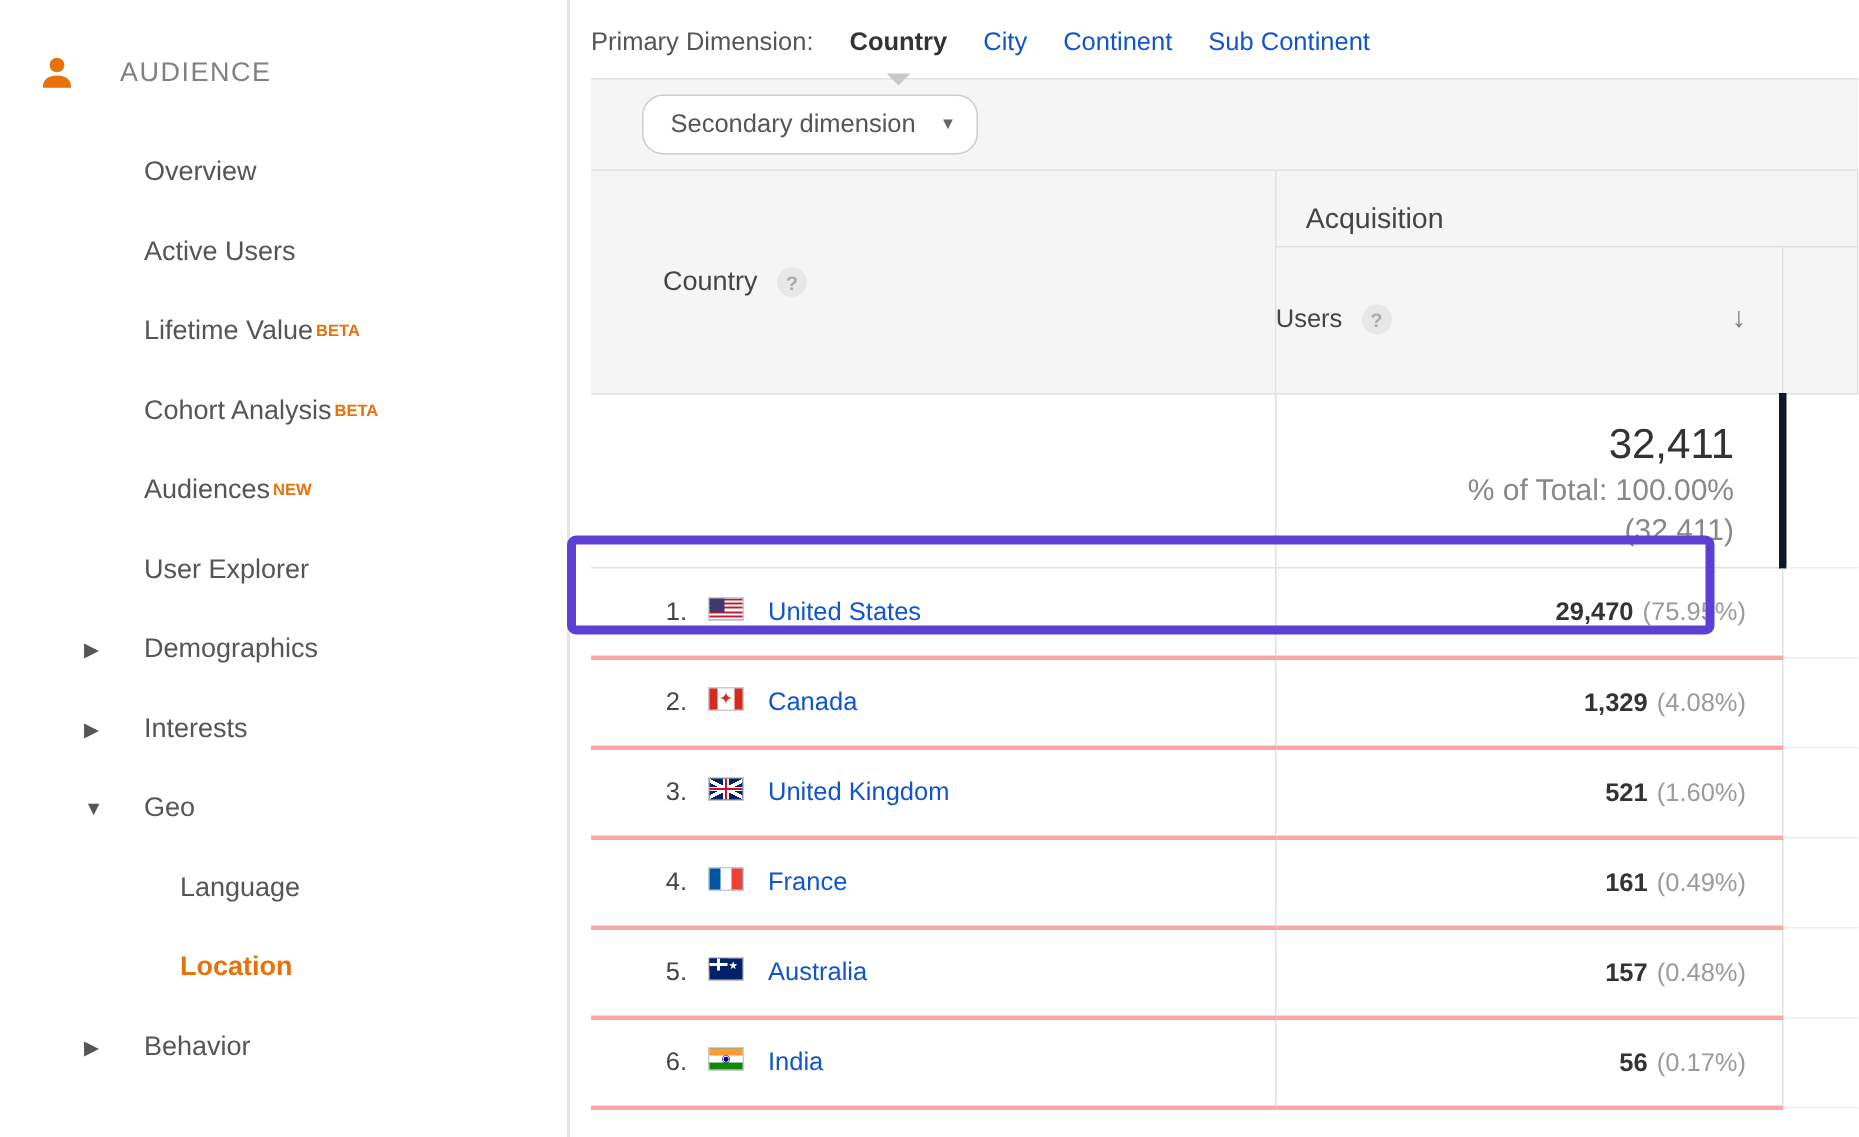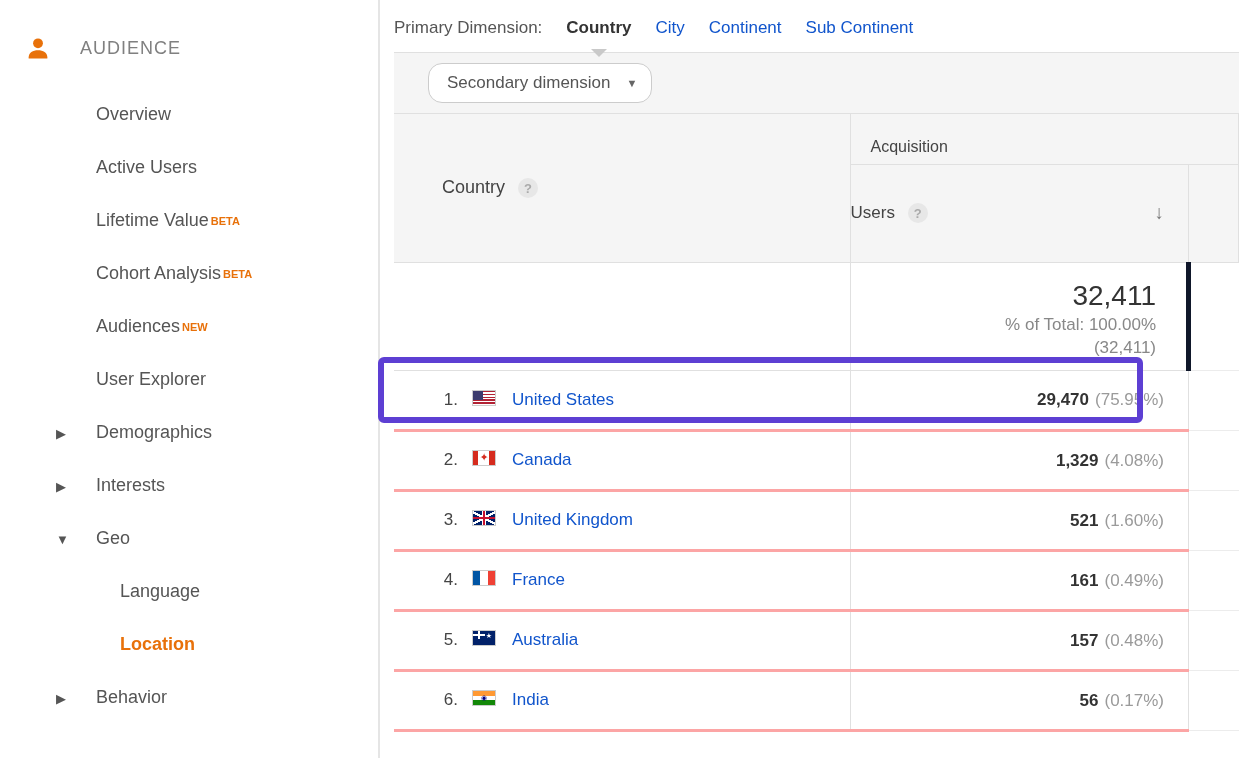--- a/index.html
+++ b/index.html
@@ -149,21 +149,21 @@
   th.country-col {
     padding: 0 0 0 48px;
     width: 456px;
     height: 148px;
     font-weight: 700;
     font-size: 18px;
   }
   th.acq-group {
     padding: 16px 0 0 20px;
     font-weight: 700;
-    font-size: 16px;
+    font-size: 19px;
     border-right: none;
     border-bottom: 1px solid #e0e0e0;
     height: 50px;
   }
   th.users-col {
     text-align: right;
     padding: 0 74px 0 0;
     font-weight: 700;
     font-size: 17px;
     position: relative;
@@ -202,21 +202,21 @@
   td.summary-country { border-bottom: 1px solid #e0e0e0; border-right: 1px solid #e0e0e0; height: 100px; }
   td.summary-users {
     text-align: right;
     padding: 14px 30px 10px 0;
     border-bottom: 1px solid #e0e0e0;
     border-right: 5px solid #0f172a;
     height: 100px;
     line-height: 1.35;
   }
   td.summary-users .big { font-size: 28px; color: #333; }
-  td.summary-users .sub { font-size: 17px; color: #888; }
+  td.summary-users .sub { font-size: 20px; color: #888; }
   td.trailing { border-right: none; border-bottom: 1px solid #ececec; }
 
   td.row-country {
     padding-left: 36px;
     border-right: 1px solid #e0e0e0;
   }
   td.row-country .rank {
     display: inline-block;
     width: 28px;
     text-align: right;

